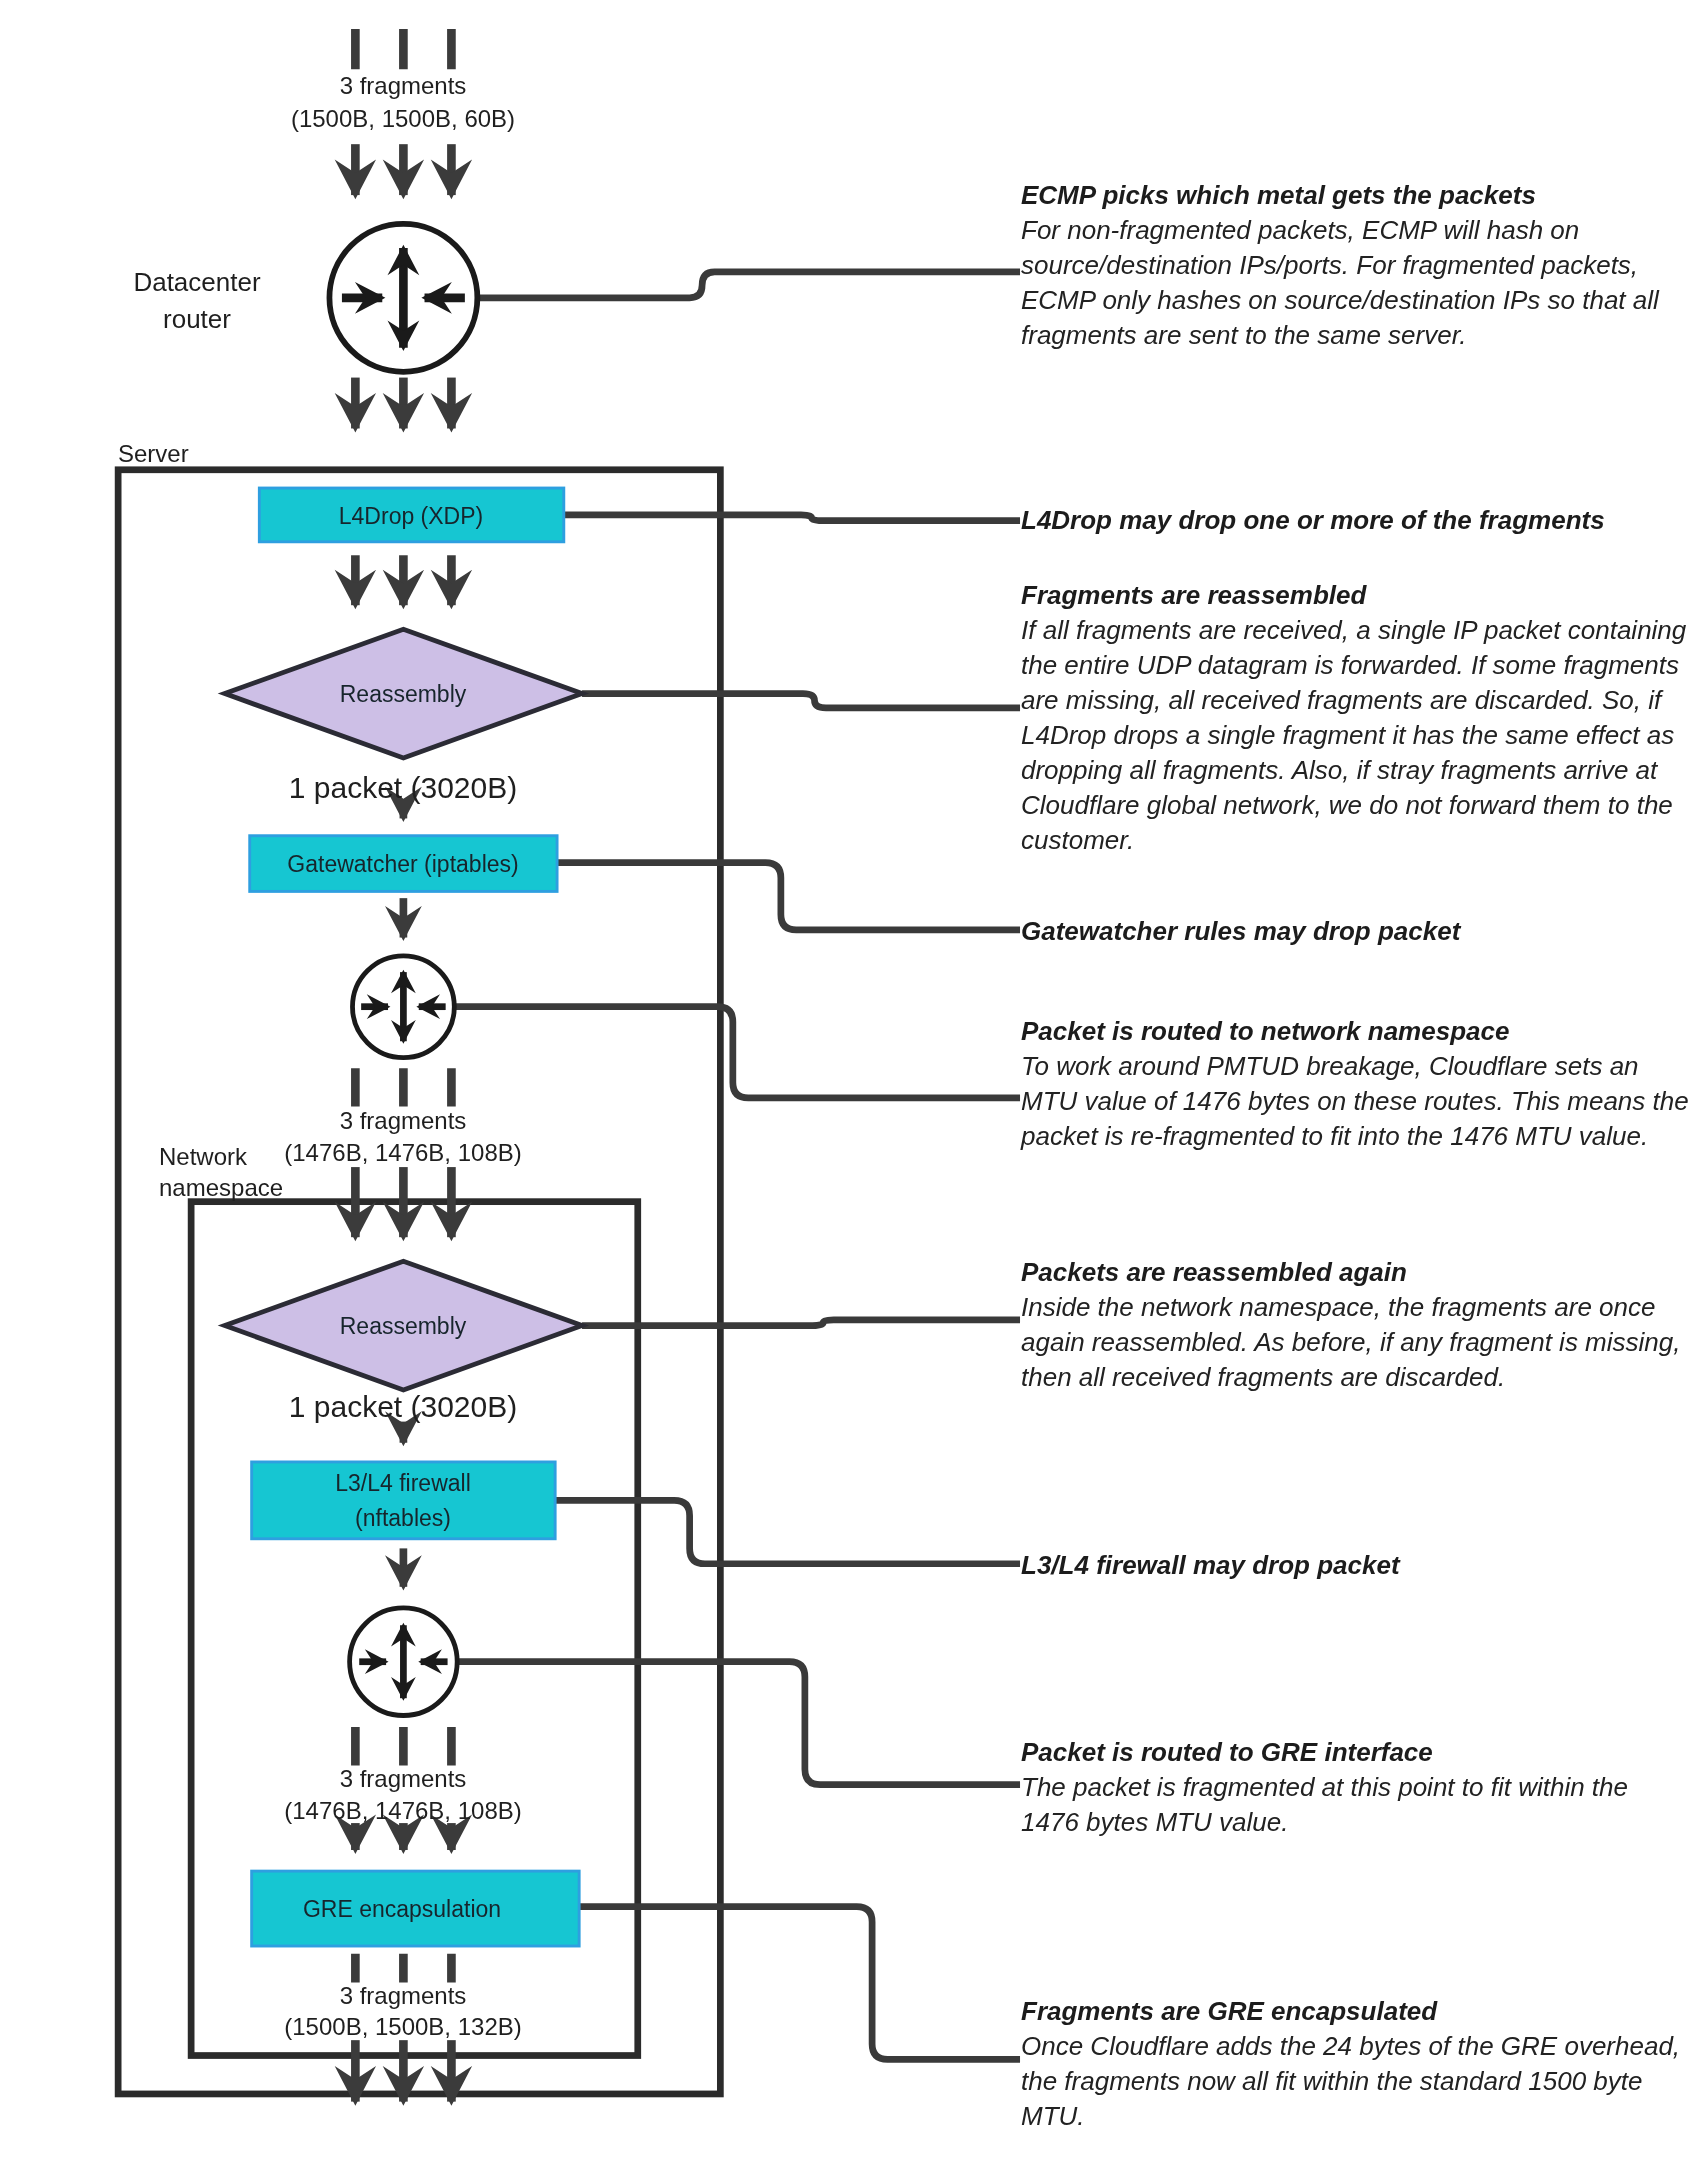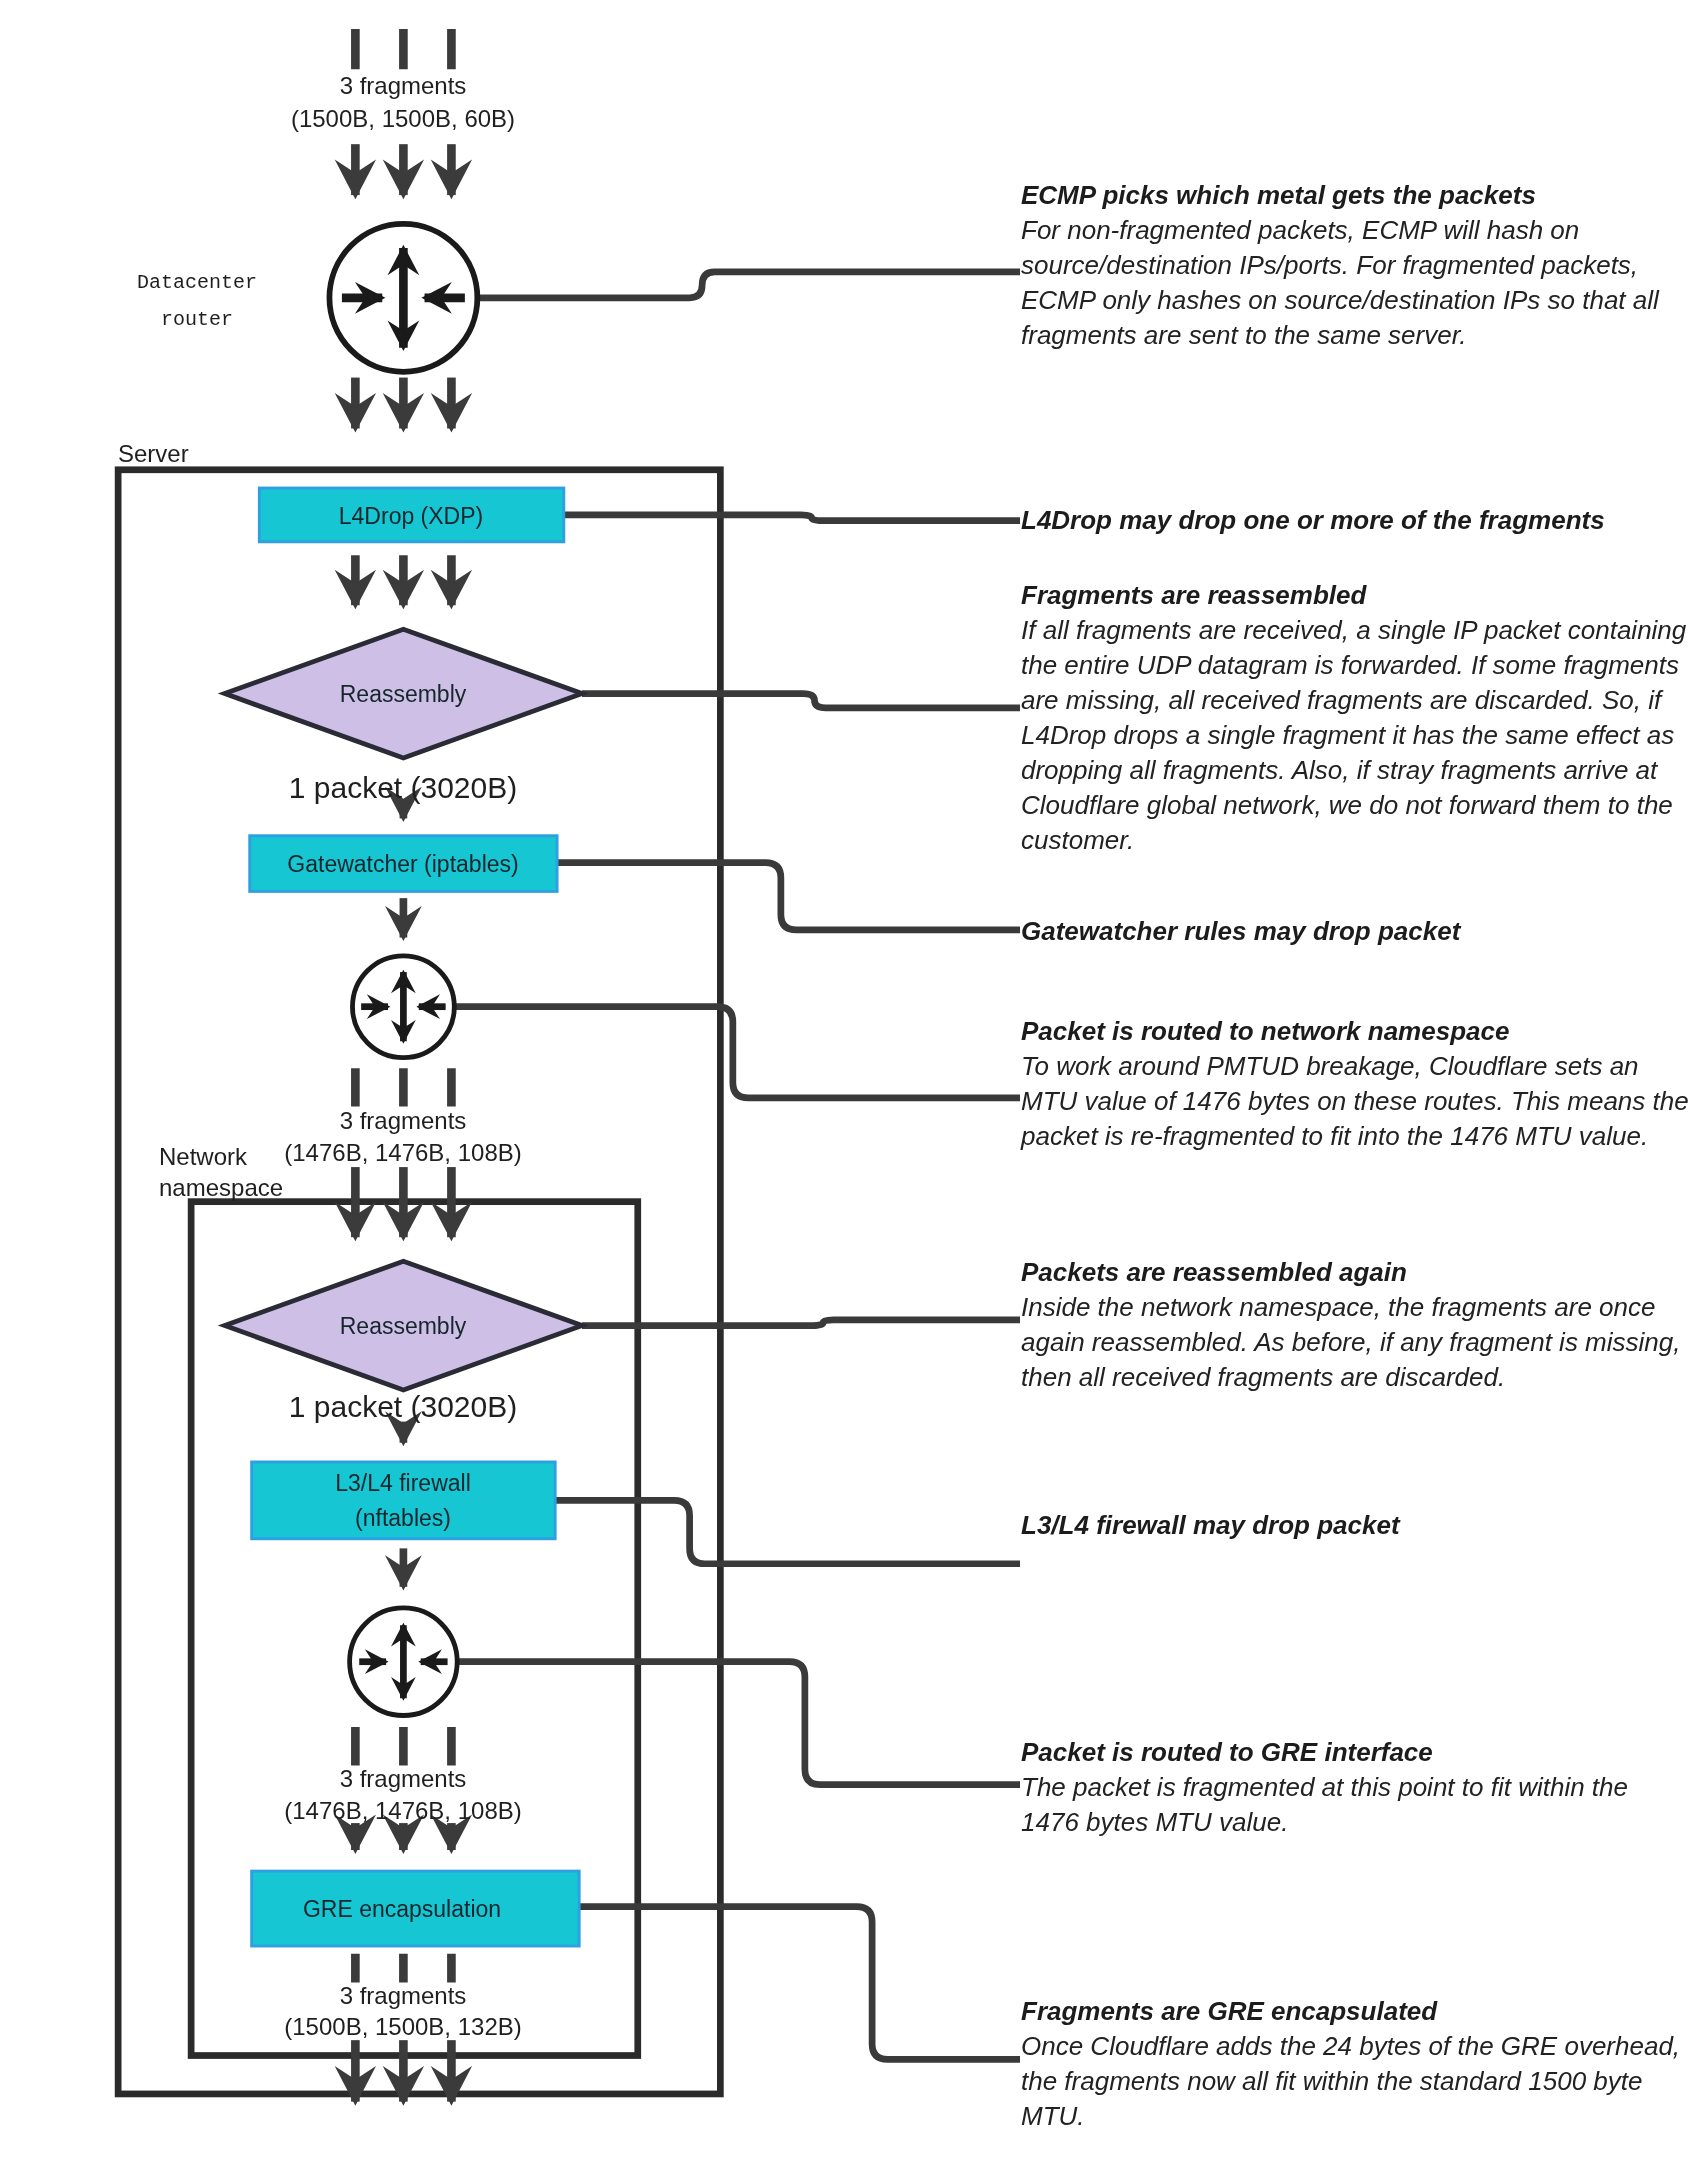--- a/index.html
+++ b/index.html
@@ -4,21 +4,21 @@
 <style>
   html,body{margin:0;padding:0;background:#ffffff;}
   .stage{position:relative;width:1701px;height:2168px;background:#ffffff;overflow:hidden;
          font-family:"Liberation Sans","DejaVu Sans",sans-serif;color:#1f1f1f;}
   svg.geom{position:absolute;left:0;top:0;}
   .lbl{position:absolute;white-space:nowrap;color:#1f1f1f;}
   .c{transform:translate(-50%,-50%);text-align:center;}
   .node-lbl{font-size:23px;color:#17252c;}
   .frag-lbl{font-size:24px;}
   .pkt-lbl{font-size:30px;text-align:right;}
-  .side-lbl{font-size:20px;line-height:37px;text-align:center;font-family:Liberation Mono, monospace;}
+  .side-lbl{font-size:26px;line-height:37px;text-align:center;}
   .zone-lbl{font-size:24px;text-align:center;}
   .ann{position:absolute;left:1021px;width:672px;}
   .ann-title{font-size:26px;font-weight:bold;line-height:35px;color:#1c1c1c;font-style:italic;}
   .ann-body{font-size:26px;line-height:35px;margin:0;color:#222222;font-style:italic;}
   .ann-body:empty{display:none;}
 </style>
 </head>
 <body>
 
 <div class="stage">
@@ -172,21 +172,21 @@
 
   </div>
   <div class="ann" style="top:1014px">
     <div class="ann-title">Packet is routed to network namespace</div>
     <p class="ann-body">To work around PMTUD breakage, Cloudflare sets an MTU value of 1476 bytes on these routes. This means the packet is re-fragmented to fit into the 1476 MTU value.</p>
   </div>
   <div class="ann" style="top:1255px">
     <div class="ann-title">Packets are reassembled again</div>
     <p class="ann-body">Inside the network namespace, the fragments are once again reassembled. As before, if any fragment is missing, then all received fragments are discarded.</p>
   </div>
-  <div class="ann" style="top:1508px">
+  <div class="ann" style="top:1548px">
     <div class="ann-title">L3/L4 firewall may drop packet</div>
 
   </div>
   <div class="ann" style="top:1735px">
     <div class="ann-title">Packet is routed to GRE interface</div>
     <p class="ann-body">The packet is fragmented at this point to fit within the 1476 bytes MTU value.</p>
   </div>
   <div class="ann" style="top:1994px">
     <div class="ann-title">Fragments are GRE encapsulated</div>
     <p class="ann-body">Once Cloudflare adds the 24 bytes of the GRE overhead, the fragments now all fit within the standard 1500 byte MTU.</p>

